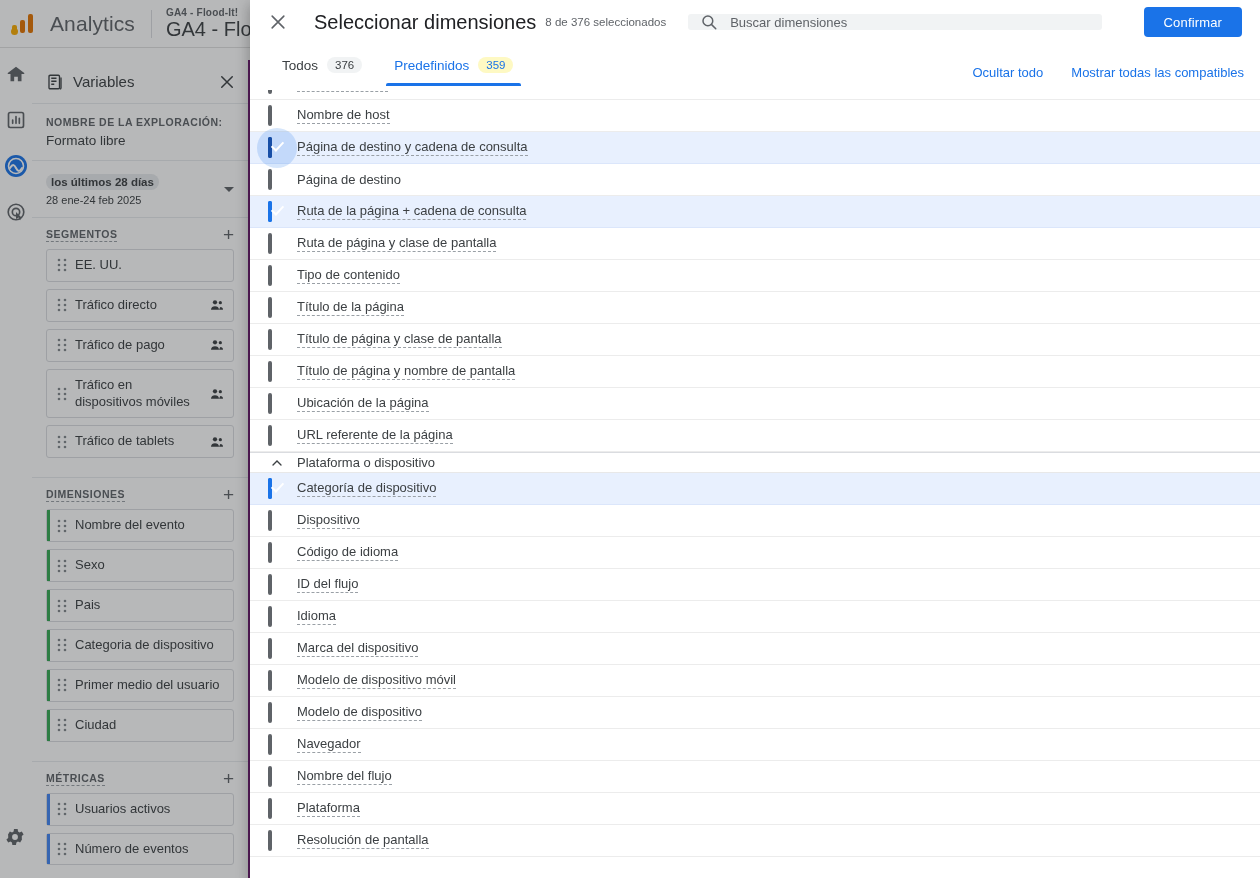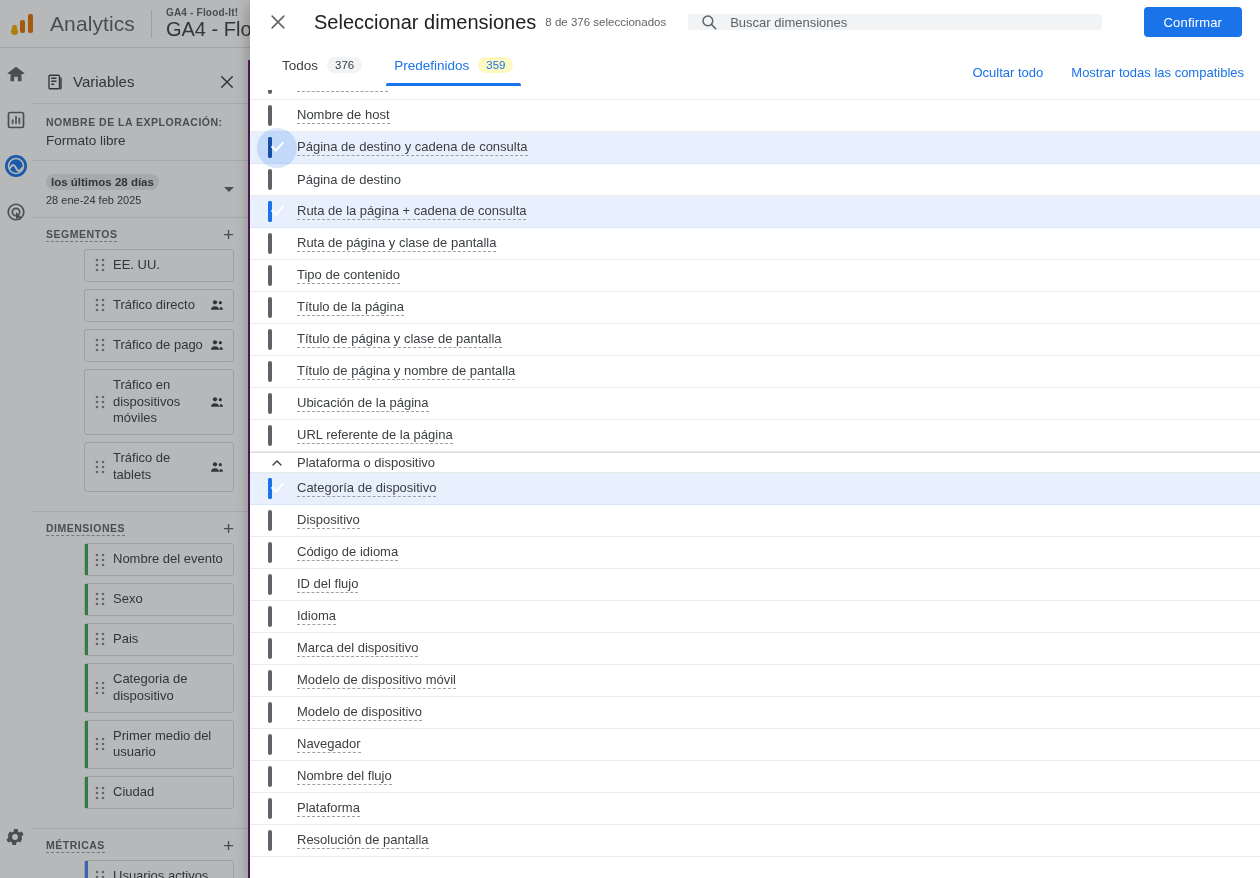--- a/index.html
+++ b/index.html
@@ -63,21 +63,21 @@
 
   .vp-sec { padding: 10px 14px 12px 14px; border-bottom: 1px solid #e8eaed; }
   .vp-sec-head { display: flex; align-items: center; margin-bottom: 7px; }
   .vp-sec-title { font-size: 10.5px; color: #5f6368; font-weight: 700; letter-spacing: .5px;
                   border-bottom: 1px dashed #9aa0a6; padding-bottom: 1px; }
   .vp-plus { margin-left: auto; font-size: 19px; color: #5f6368; line-height: 14px; font-weight: 300; }
 
   .chip {
     position: relative; border: 1px solid #dadce0; border-radius: 3px; background: #fff;
     margin-bottom: 7px; padding: 7px 8px 7px 10px; display: flex; align-items: center;
-    min-height: 32px; font-size: 13px; color: #3c4043; margin-left: 38px;
+    min-height: 32px; font-size: 13px; color: #3c4043;
   }
   .chip .bar { position: absolute; left: 0; top: 0; bottom: 0; width: 3px; }
   .chip.dim .bar { background: #34a853; }
   .chip.met .bar { background: #4285f4; }
   .chip .grip { width: 10px; margin-right: 8px; color: #80868b; font-size: 11px; letter-spacing: 0; line-height: 6px; flex-shrink: 0; }
   .chip .txt { flex: 1; line-height: 1.3; }
   .chip .ppl { width: 16px; height: 16px; margin-left: 6px; color: #3c4043; flex-shrink: 0; }
 
   
   #scrim { position: absolute; inset: 0; background: rgba(32,33,36,.32); }

